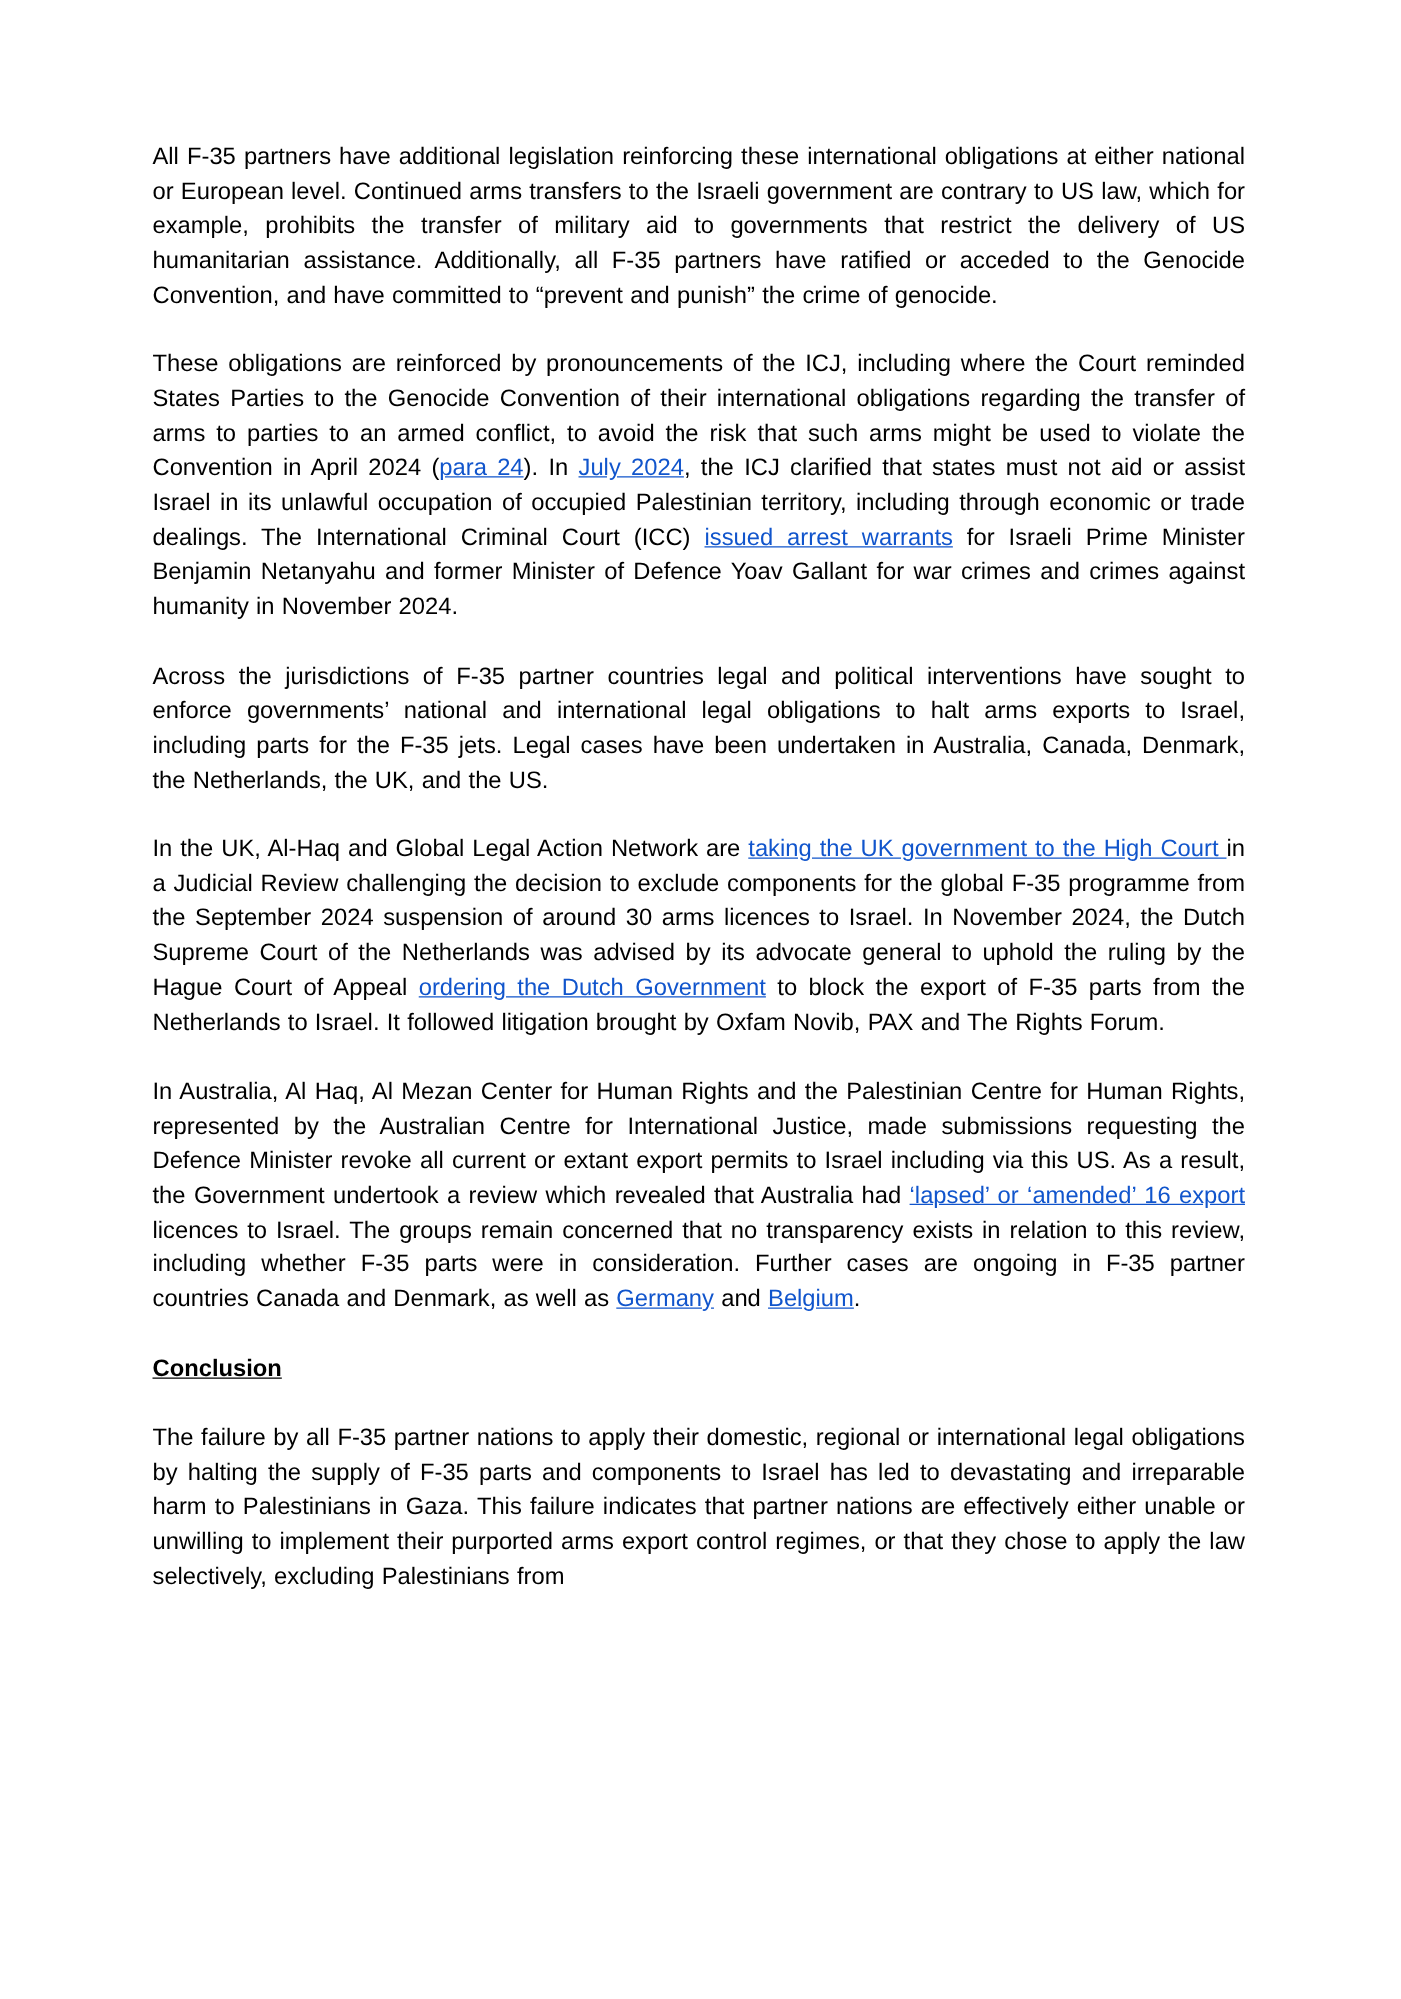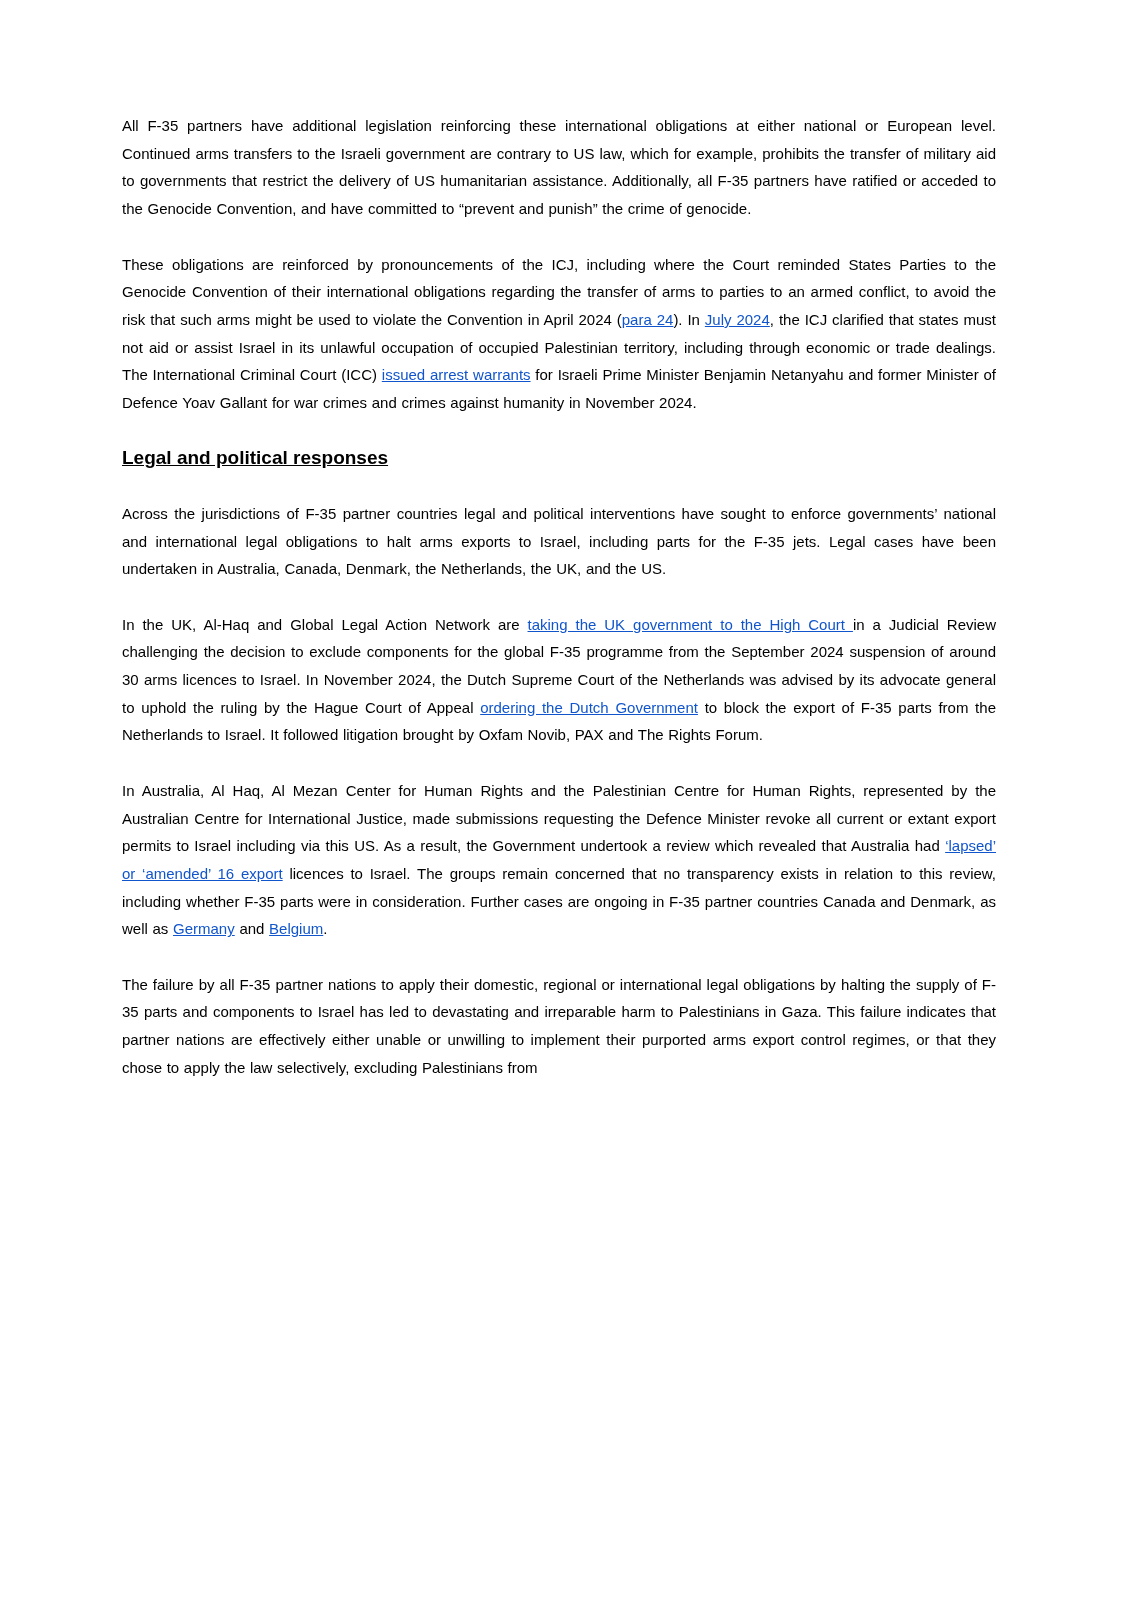--- a/index.html
+++ b/index.html
@@ -19,21 +19,21 @@
     font-family: "Liberation Sans", sans-serif;
     color: var(--text-color);
   }
   .page {
     width: 1121px;
     min-height: 1599px;
     background: var(--page-bg);
     padding: 112px 125px 60px 122px;
   }
   .doc p.paragraph {
-    font-size: 15px;
+    font-size: 19px;
     line-height: 27.7px;
     text-align: justify;
     margin: 0 0 27.7px 0;
     word-spacing: 0.5px;
   }
   .doc h2.heading {
     font-size: 19px;
     line-height: 27.7px;
     font-weight: bold;
     text-decoration: underline;
@@ -45,19 +45,19 @@
     cursor: pointer;
   }
 </style>
 </head>
 <body>
 
 <div class="page">
   <div class="doc">
       <p class="paragraph"><span>All F-35 partners have additional legislation reinforcing these international obligations at either national or European level. Continued arms transfers to the Israeli government are contrary to US law, which for example, prohibits the transfer of military aid to governments that restrict the delivery of US humanitarian assistance. Additionally, all F-35 partners have ratified or acceded to the Genocide Convention, and have committed to “prevent and punish” the crime of genocide.</span></p>
       <p class="paragraph"><span>These obligations are reinforced by pronouncements of the ICJ, including where the Court reminded States Parties to the Genocide Convention of their international obligations regarding the transfer of arms to parties to an armed conflict, to avoid the risk that such arms might be used to violate the Convention in April 2024 (</span><a class="link" href="#">para 24</a><span>). In </span><a class="link" href="#">July 2024</a><span>, the ICJ clarified that states must not aid or assist Israel in its unlawful occupation of occupied Palestinian territory, including through economic or trade dealings. The International Criminal Court (ICC) </span><a class="link" href="#">issued arrest warrants</a><span> for Israeli Prime Minister Benjamin Netanyahu and former Minister of Defence Yoav Gallant for war crimes and crimes against humanity in November 2024.</span></p>
-      <h2 class="heading"><span>Legal and political responses</span></h2>
       <p class="paragraph"><span>Across the jurisdictions of F-35 partner countries legal and political interventions have sought to enforce governments’ national and international legal obligations to halt arms exports to Israel, including parts for the F-35 jets. Legal cases have been undertaken in Australia, Canada, Denmark, the Netherlands, the UK, and the US.</span></p>
       <p class="paragraph"><span>In the UK, Al-Haq and Global Legal Action Network are </span><a class="link" href="#">taking the UK government to the High Court </a><span>in a Judicial Review challenging the decision to exclude components for the global F-35 programme from the September 2024 suspension of around 30 arms licences to Israel. In November 2024, the Dutch Supreme Court of the Netherlands was advised by its advocate general to uphold the ruling by the Hague Court of Appeal </span><a class="link" href="#">ordering the Dutch Government</a><span> to block the export of F-35 parts from the Netherlands to Israel. It followed litigation brought by Oxfam Novib, PAX and The Rights Forum.</span></p>
       <p class="paragraph"><span>In Australia, Al Haq, Al Mezan Center for Human Rights and the Palestinian Centre for Human Rights, represented by the Australian Centre for International Justice, made submissions requesting the Defence Minister revoke all current or extant export permits to Israel including via this US. As a result, the Government undertook a review which revealed that Australia had </span><a class="link" href="#">‘lapsed’ or ‘amended’ 16 export</a><span> licences to Israel. The groups remain concerned that no transparency exists in relation to this review, including whether F-35 parts were in consideration. Further cases are ongoing in F-35 partner countries Canada and Denmark, as well as </span><a class="link" href="#">Germany</a><span> and </span><a class="link" href="#">Belgium</a><span>.</span></p>
+      <h2 class="heading"><span>Conclusion</span></h2>
       <p class="paragraph"><span>The failure by all F-35 partner nations to apply their domestic, regional or international legal obligations by halting the supply of F-35 parts and components to Israel has led to devastating and irreparable harm to Palestinians in Gaza. This failure indicates that partner nations are effectively either unable or unwilling to implement their purported arms export control regimes, or that they chose to apply the law selectively, excluding Palestinians from</span></p>
     </div>
 </div>
 
 </body></html>

